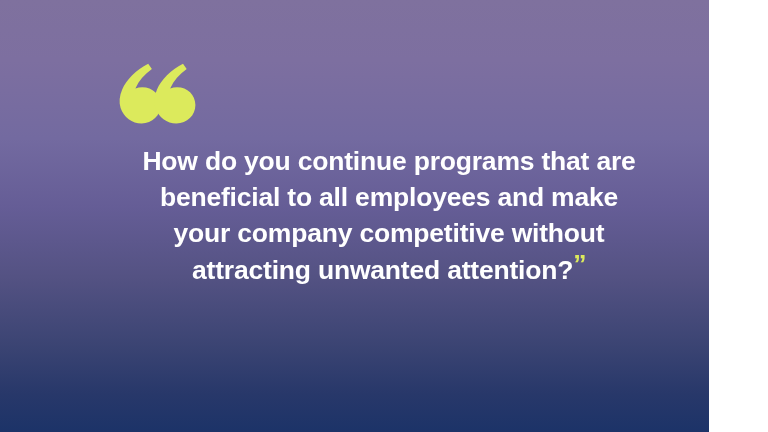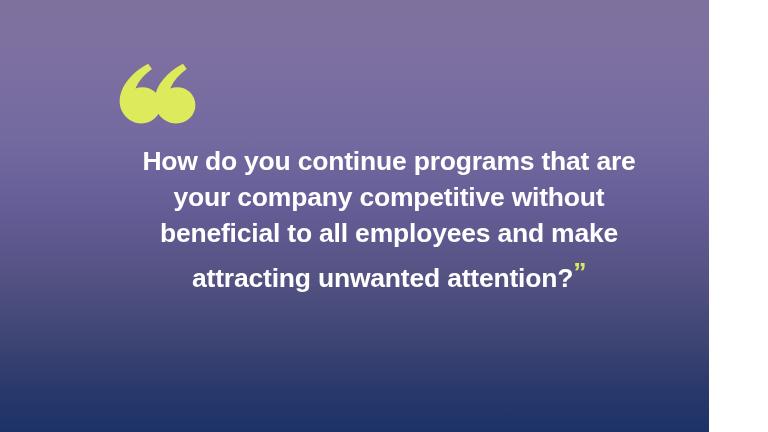--- a/index.html
+++ b/index.html
@@ -59,21 +59,20 @@
     color: #ffffff;
     font-family: "Liberation Sans", sans-serif;
     font-weight: bold;
     font-size: 26.5px;
     line-height: 36px;
     letter-spacing: -0.2px;
     white-space: nowrap;
   }
   .quote-line:last-child {
     white-space: nowrap;
-    margin-top: 8px;
   }
   #close-quote {
     color: #dcea5c;
     font-family: "Liberation Sans", sans-serif;
     font-weight: bold;
     font-size: 26.5px;
     line-height: 1;
     vertical-align: 6px;
     letter-spacing: -0.5px;
   }
@@ -93,20 +92,20 @@
 
       <path d="M65.0 3.8 C52.8 10.2 43.2 19.6 39.0 29.6 C36.2 36.2 35.6 42.4 37.4 47.9
                C40.4 57.2 49.0 63.4 58.4 63.4 C69.1 63.4 77.4 55.4 77.4 45.0
                C77.4 34.9 69.4 27.2 59.1 27.2 C56.6 27.2 54.4 27.6 52.2 28.4
                C55.7 20.6 61.2 14.2 68.7 9.0 L65.0 3.8 Z" fill="#dcea5c"></path>
     </svg>
   </div>
 
   <div id="quote-block">
     <div class="quote-line">How do you continue programs that are</div>
+    <div class="quote-line">beneficial to all employees and make</div>
     <div class="quote-line">your company competitive without</div>
-    <div class="quote-line">beneficial to all employees and make</div>
     <div class="quote-line">
       <span>attracting unwanted attention?</span><span id="close-quote">”</span>
     </div>
   </div>
 
 </div>
 
 </body></html>

